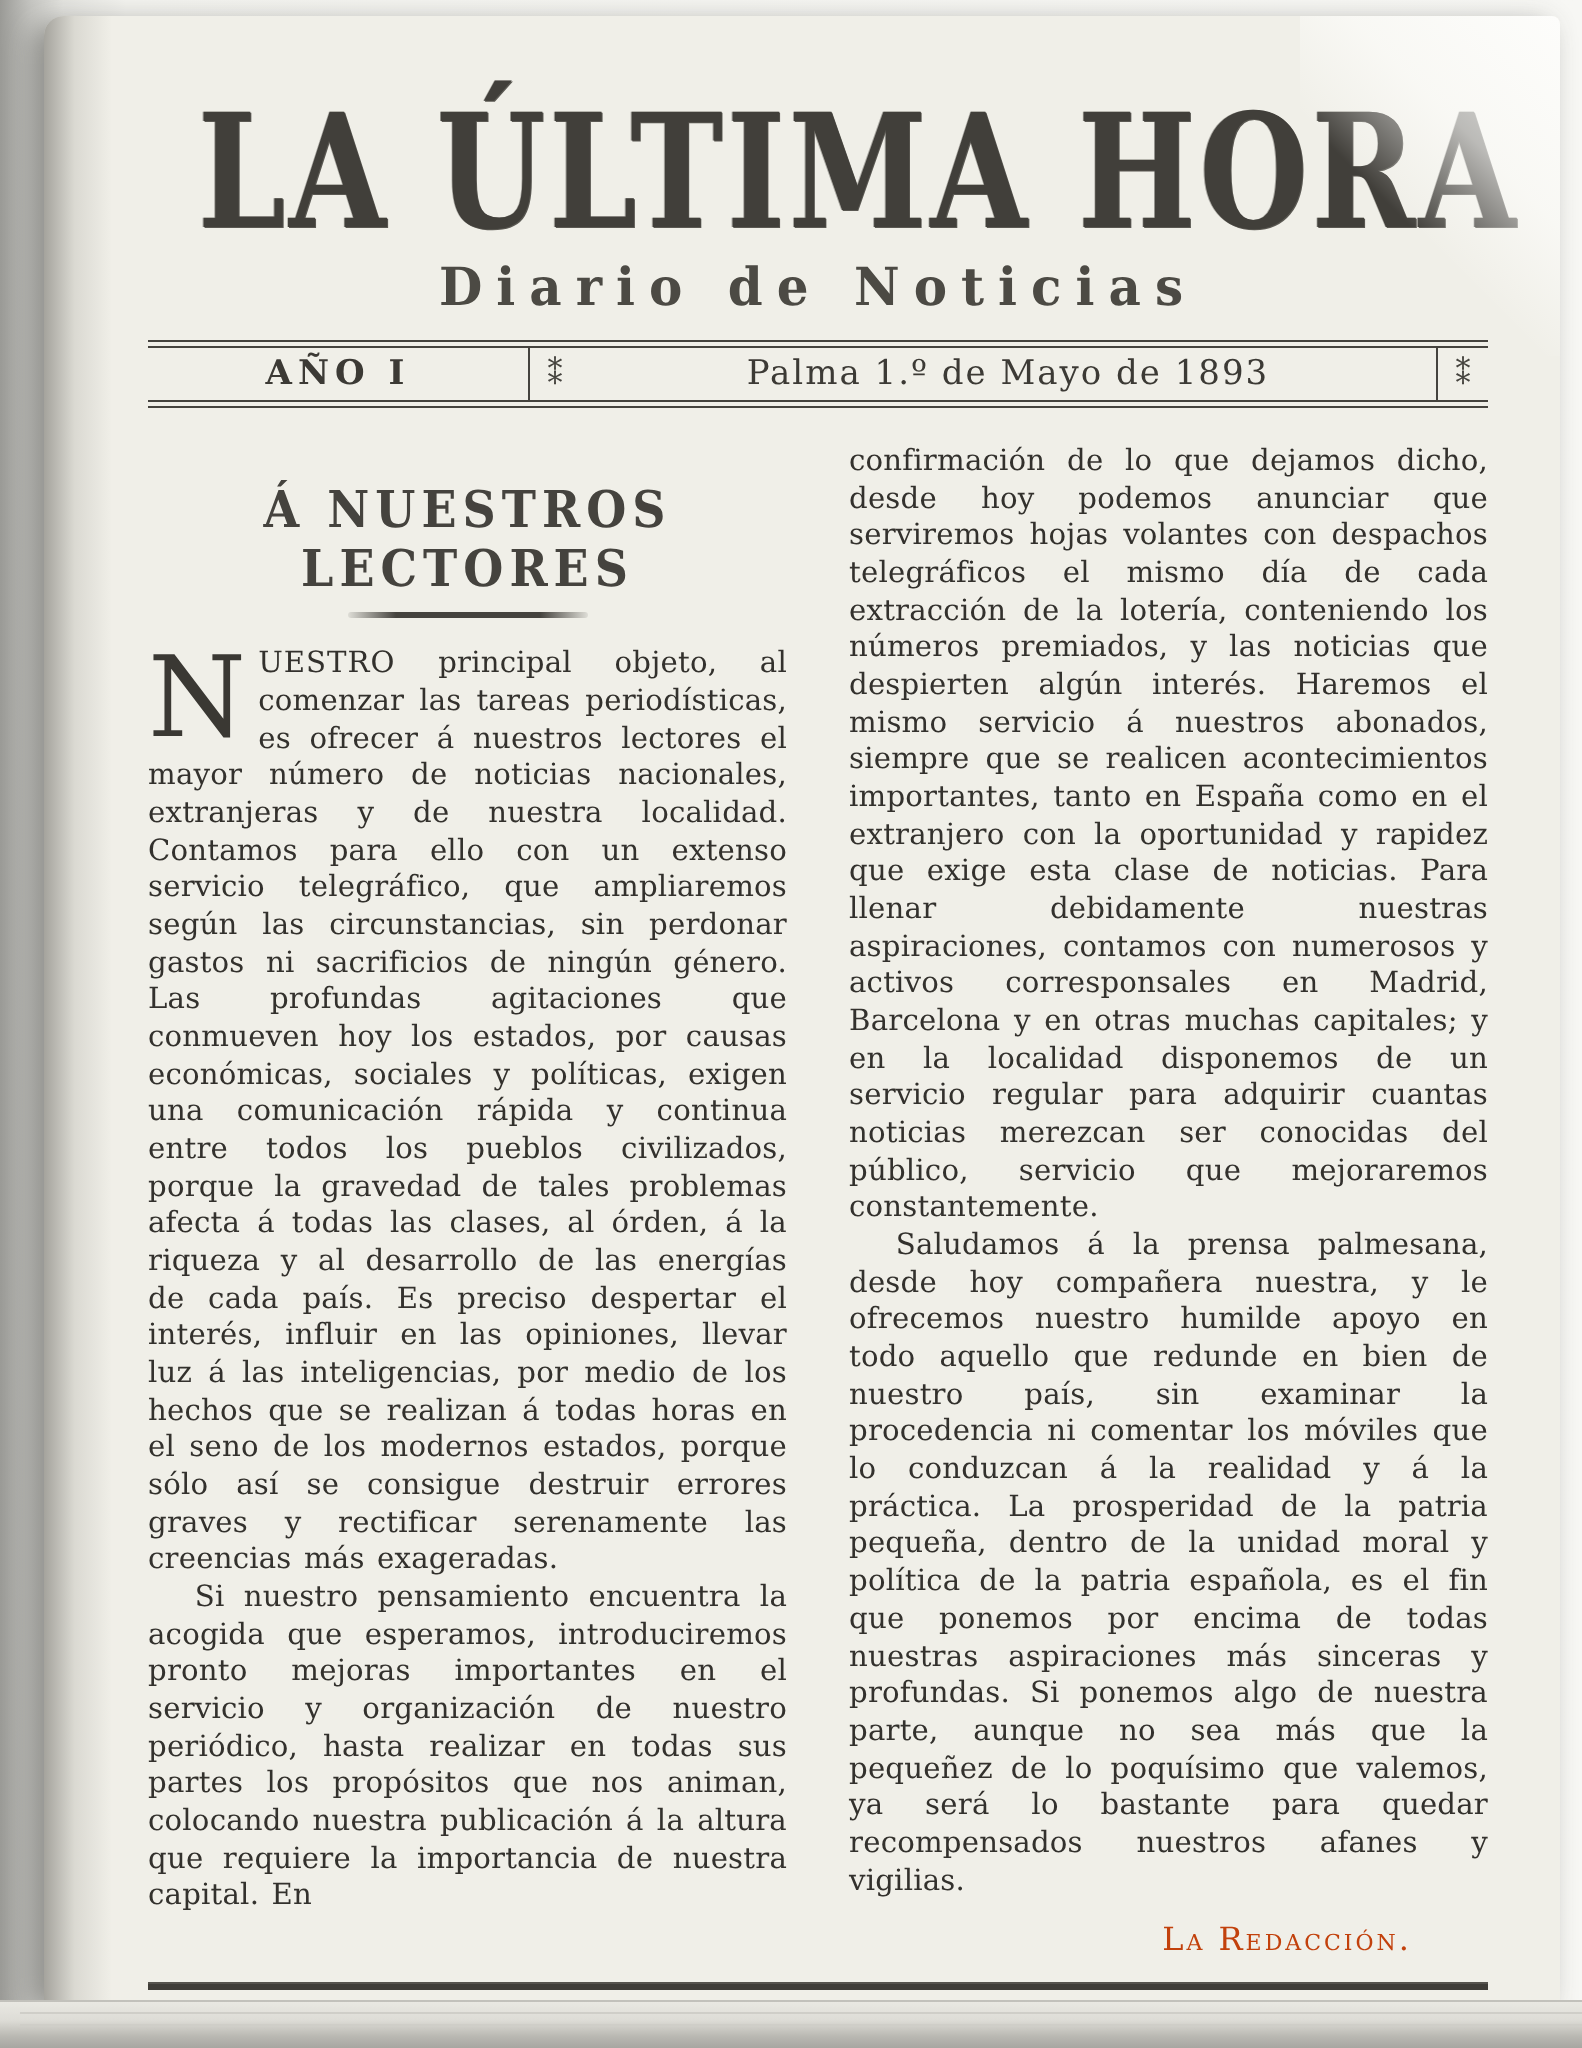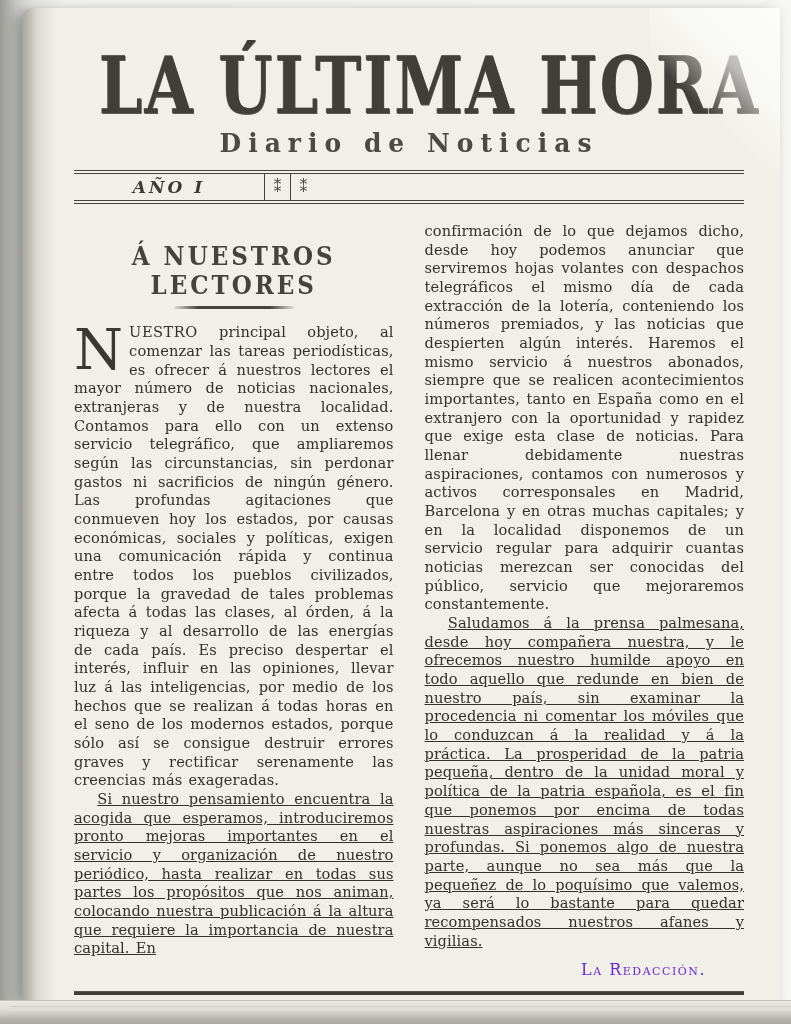--- a/index.html
+++ b/index.html
@@ -72,21 +72,21 @@
   .dateline {
     margin-top: 12px;
     border-top: 4px double #45433e;
     border-bottom: 4px double #45433e;
     display: flex; align-items: stretch;
     font-size: 17px;
     color: #3c3a35;
     height: 34px;
   }
   .dateline .cell { display: flex; align-items: center; justify-content: center; }
-  .dateline .cell-left  { flex: 0 0 190px; font-style: italic; font-weight: bold; letter-spacing: 3px; }
+  .dateline .cell-left  { flex: 0 0 190px; font-weight: bold; letter-spacing: 3px; }
   .dateline .cell-center{ flex: 1 1 auto; letter-spacing: 1px; }
   .dateline .cell-right { flex: 0 0 185px; font-style: italic; font-weight: bold; letter-spacing: 2px; }
   .orn {
     flex: 0 0 26px; display: flex; align-items: center; justify-content: center;
     font-size: 15px; color: #45433e;
     border-left: 1px solid #45433e;
     font-style: normal; font-weight: normal;
   }
 
   
@@ -114,39 +114,39 @@
   }
 
   .body-text {
     font-size: 14.6px;
     line-height: 1.28;
     text-align: justify;
     color: #33312d;
     letter-spacing: 0.1px;
     word-spacing: 1.5px;
   }
-  .body-text p + p { text-indent: 1.6em; text-decoration: underline; }
+  .body-text p + p { text-indent: 1.6em; }
   .dropcap {
     float: left;
     font-size: 56px;
     line-height: 0.82;
     padding: 4px 6px 0 0;
     font-family: "DejaVu Serif", serif;
     color: #3a3833;
   }
   .lead-caps { letter-spacing: 0.5px; }
 
   .signature {
     text-align: right;
     font-variant: small-caps;
     letter-spacing: 1.5px;
     font-size: 16px;
     padding-right: 38px;
     margin-top: 10px;
-    color: #6d28d9;
+    color: #c2410c;
   }
 
   
   .telegraph-sep {
     margin-top: 12px;
     border-top: 1px solid #55534d;
     border-bottom: 3px solid #3f3d38;
     height: 3px;
   }
 </style>
@@ -159,20 +159,21 @@
   <div class="inner">
 
     <div class="masthead">
       <div class="masthead-title">LA ÚLTIMA HORA</div>
       <div class="masthead-subtitle">Diario de Noticias</div>
     </div>
 
     <div class="dateline">
       <div class="cell cell-left">AÑO I</div>
       <div class="orn">⁑</div>
+      <div class="cell cell-center">Palma 1.º de Mayo de 1893</div>
       <div class="orn">⁑</div>
     </div>
 
     <div class="article cols">
       <div class="col">
         <div class="section-head">Á NUESTROS LECTORES</div>
         <div class="head-rule"></div>
         <div class="body-text">
           <p><span class="dropcap">N</span><span class="lead-caps">UESTRO</span><span> principal objeto, al comenzar las tareas periodísticas, es ofrecer á nuestros lectores el mayor número de noticias nacionales, extranjeras y de nuestra localidad. Contamos para ello con un extenso servicio telegráfico, que ampliaremos según las circunstancias, sin perdonar gastos ni sacrificios de ningún género. Las profundas agitaciones que conmueven hoy los estados, por causas económicas, sociales y políticas, exigen una comunicación rápida y continua entre todos los pueblos civilizados, porque la gravedad de tales problemas afecta á todas las clases, al órden, á la riqueza y al desarrollo de las energías de cada país. Es preciso despertar el interés, influir en las opiniones, llevar luz á las inteligencias, por medio de los hechos que se realizan á todas horas en el seno de los modernos estados, porque sólo así se consigue destruir errores graves y rectificar serenamente las creencias más exageradas.</span></p>
           <p>Si nuestro pensamiento encuentra la acogida que esperamos, introduciremos pronto mejoras importantes en el servicio y organización de nuestro periódico, hasta realizar en todas sus partes los propósitos que nos animan, colocando nuestra publicación á la altura que requiere la importancia de nuestra capital. En</p>

